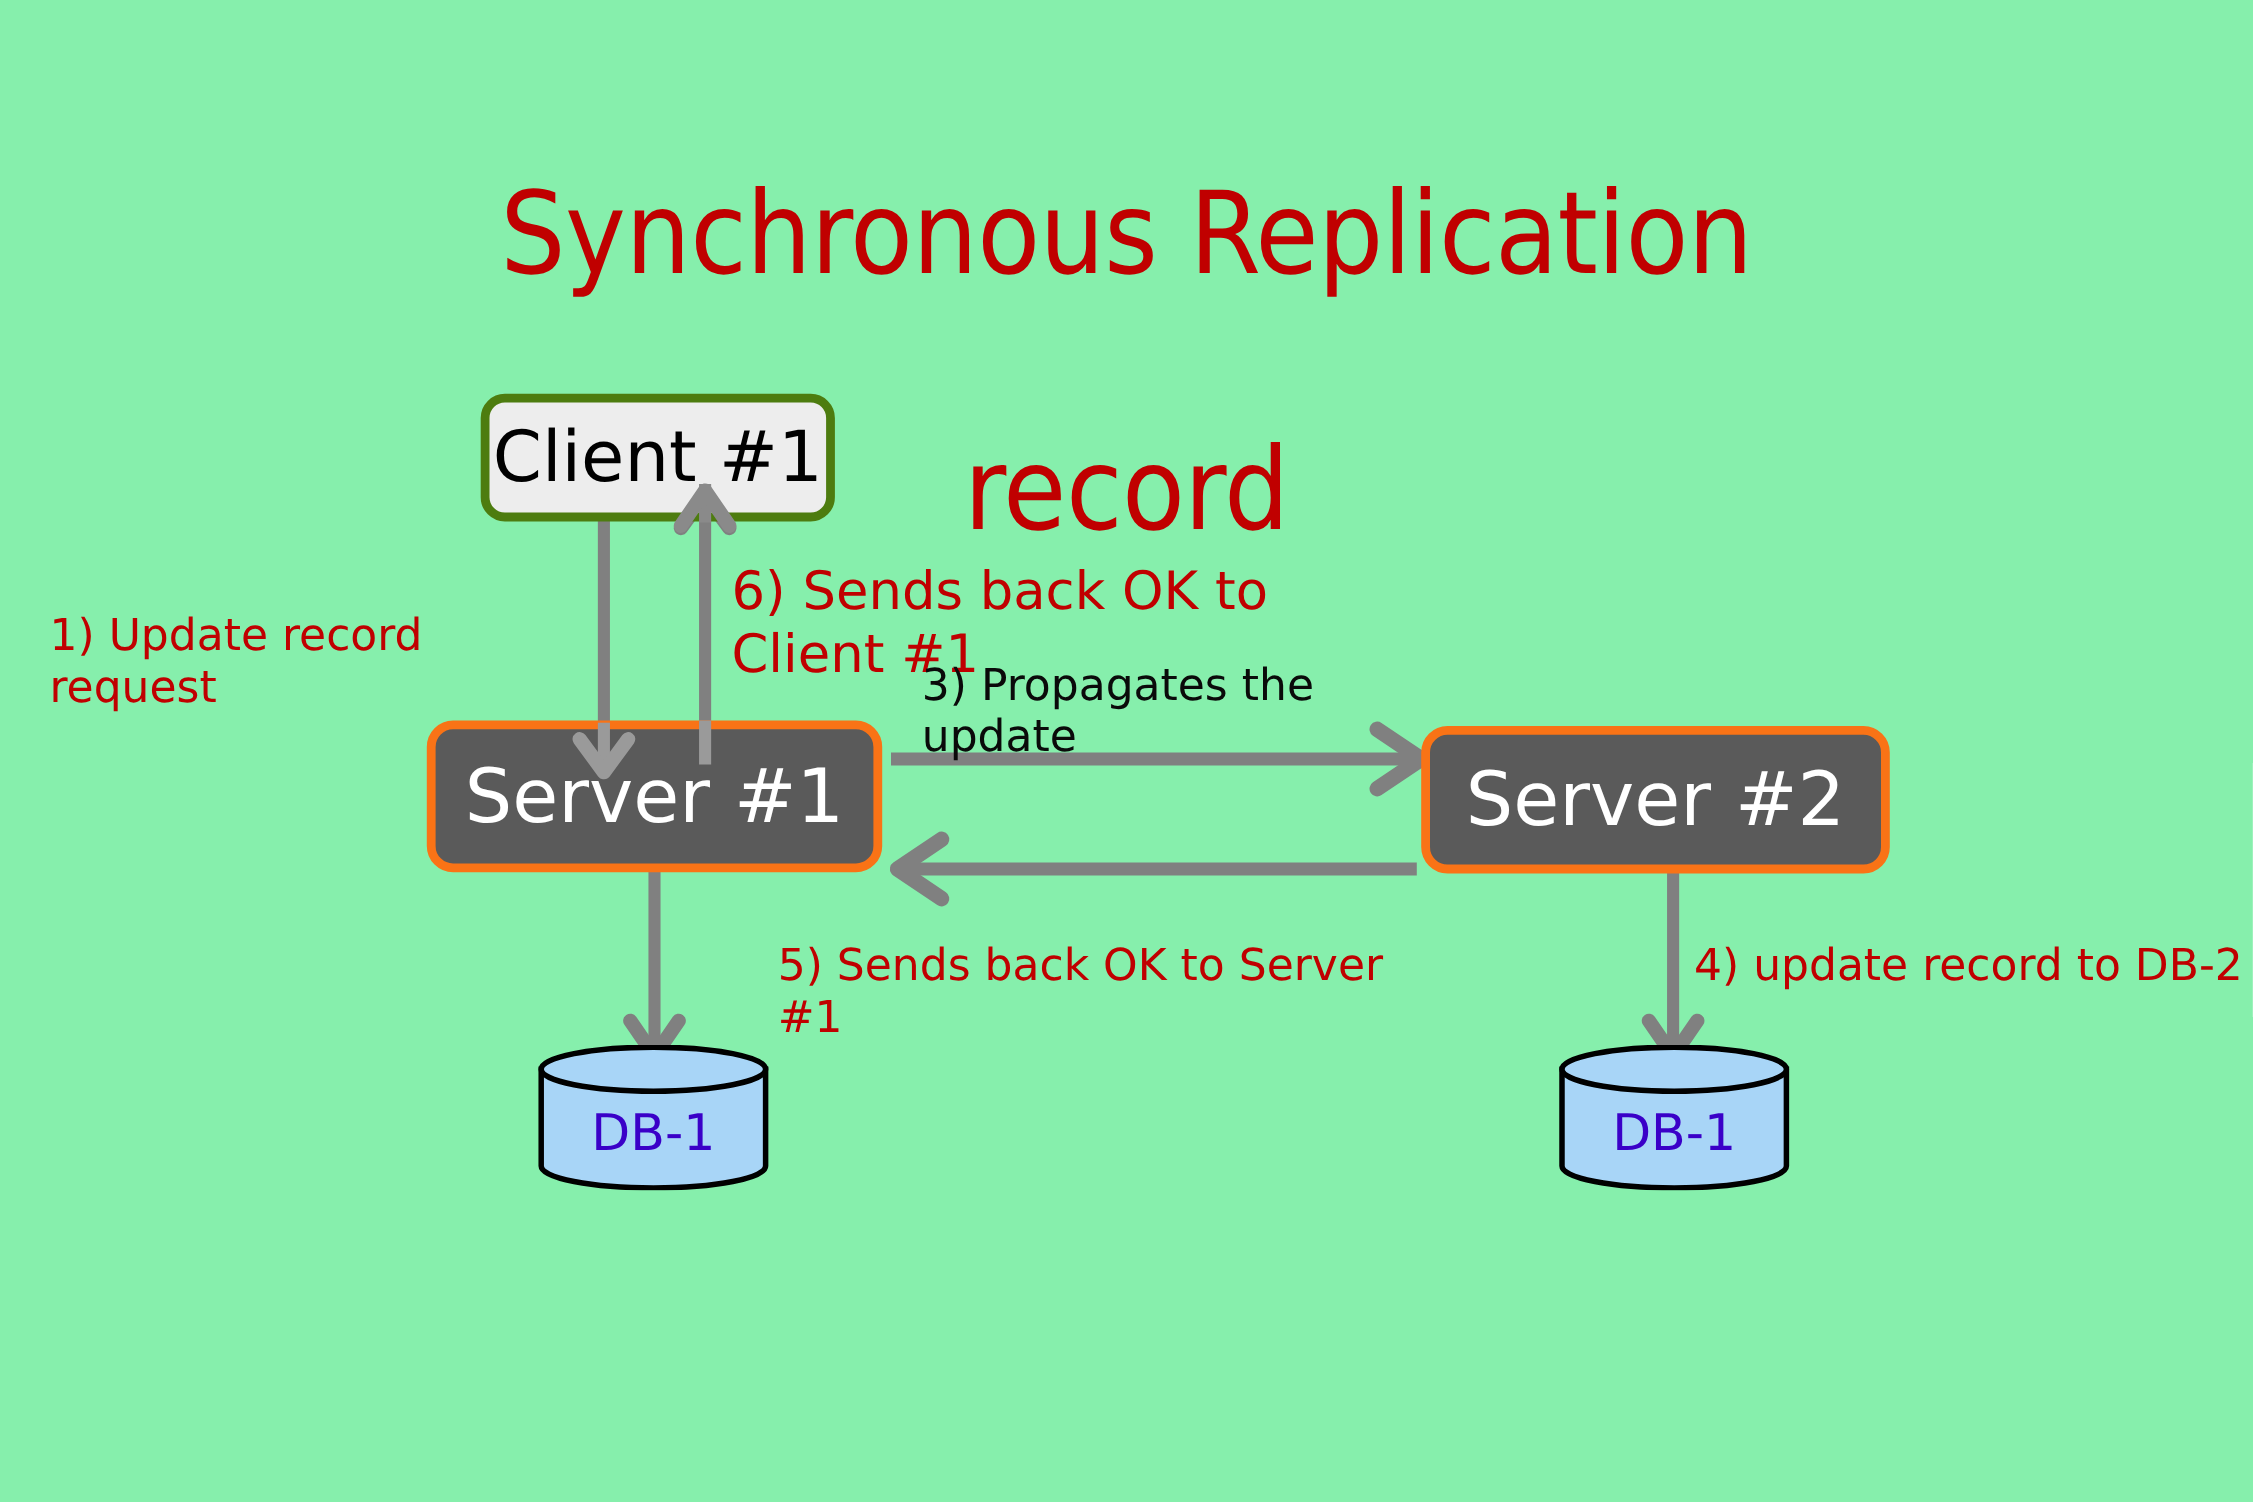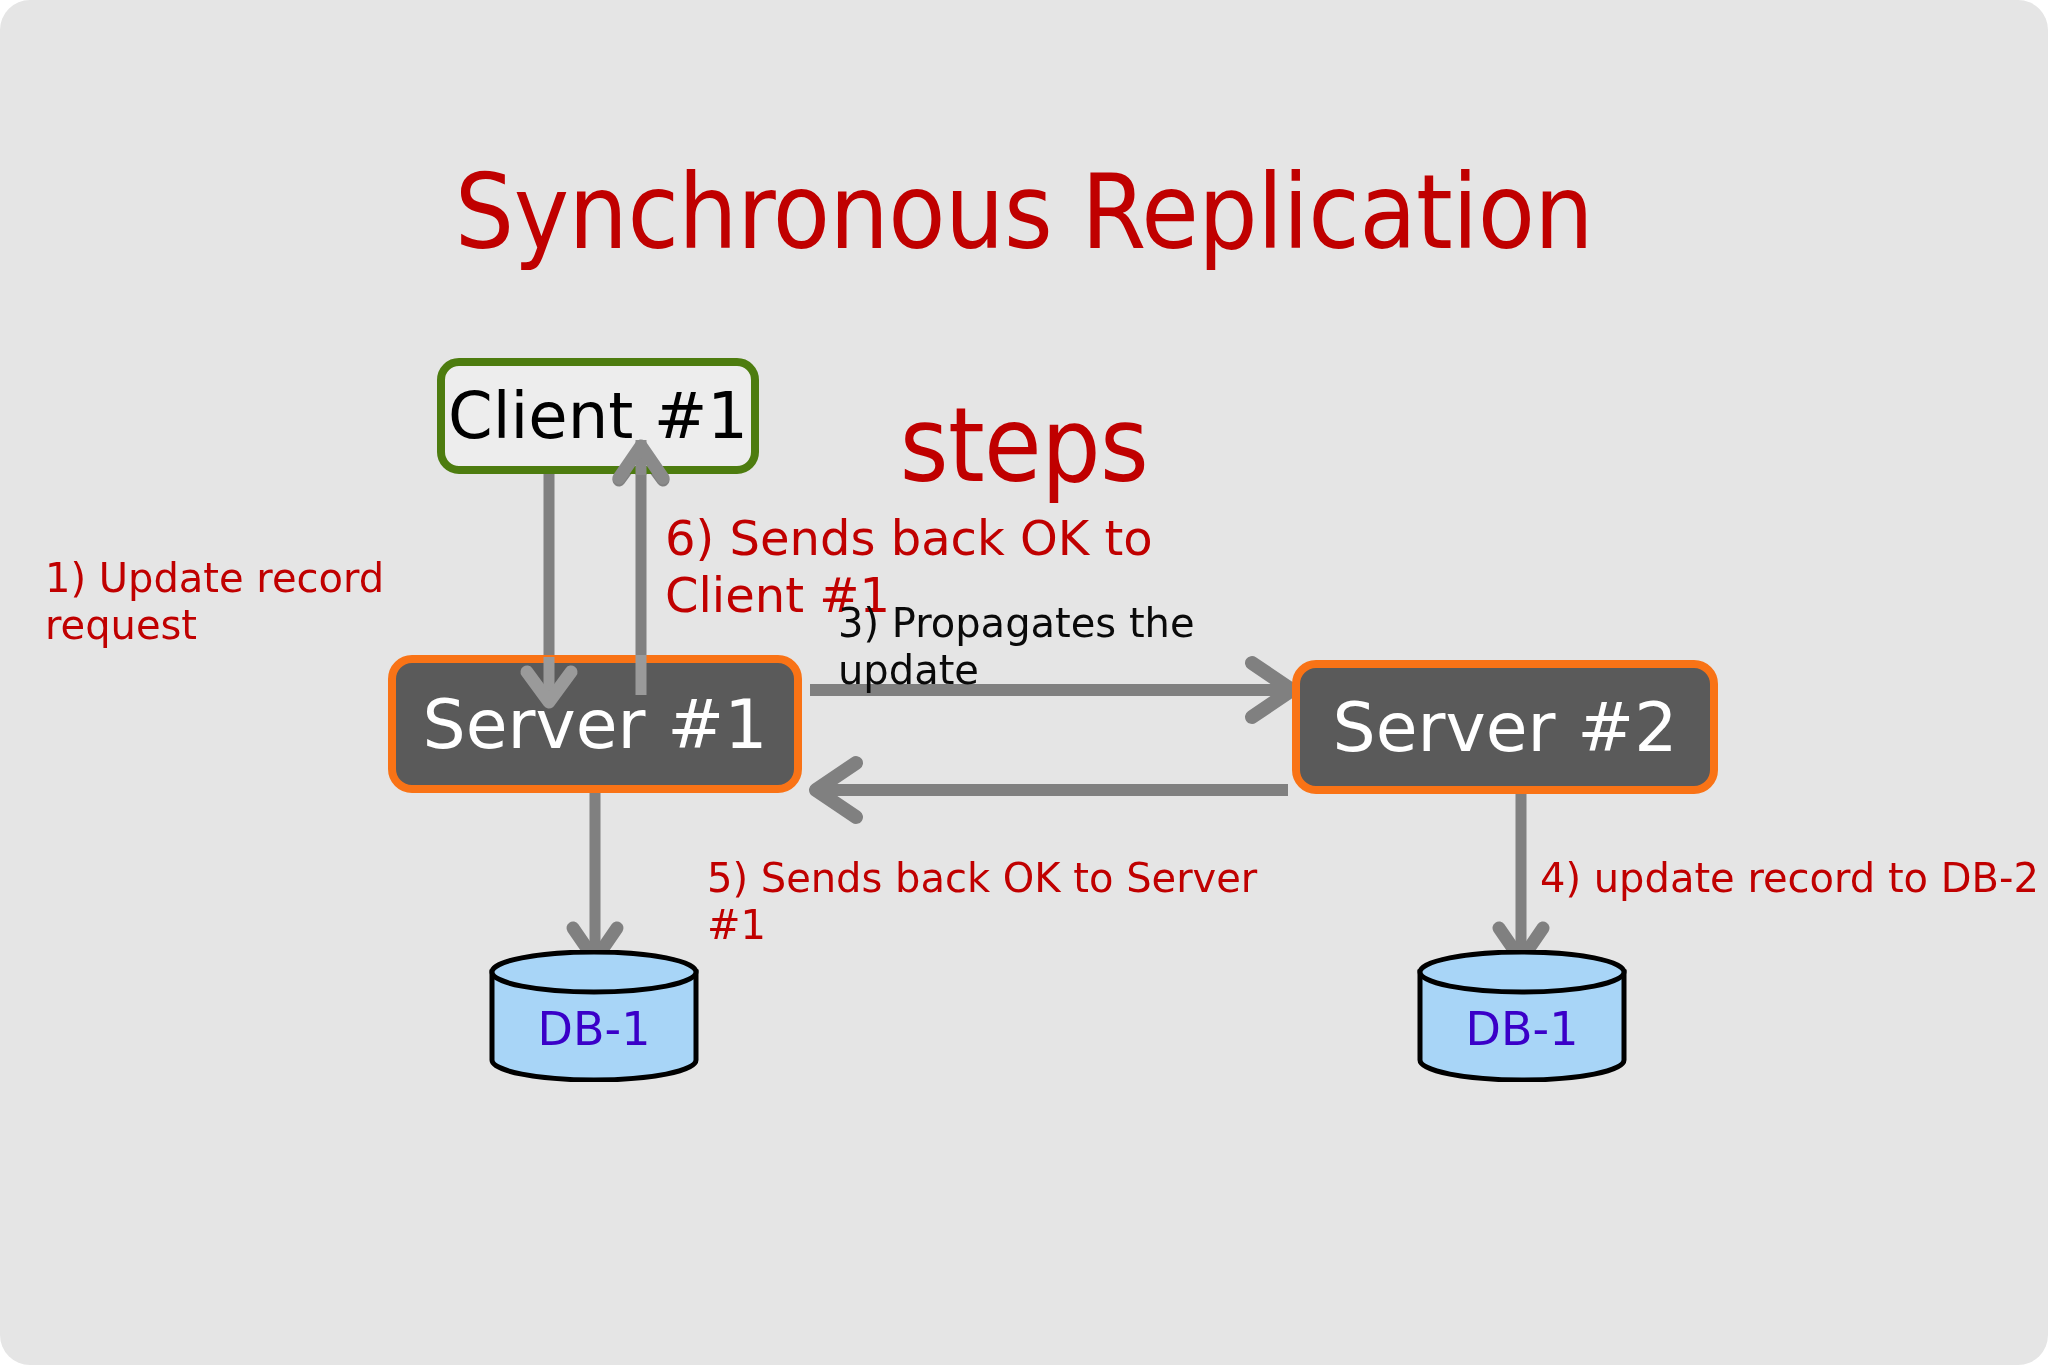--- a/index.html
+++ b/index.html
@@ -13,22 +13,21 @@
     position: relative;
     overflow: hidden;
     font-family: "DejaVu Sans", sans-serif;
   }
 
   #stage {
     position: absolute;
     left: 0; top: 0;
     width: 2048px;
     height: 1365px;
-    background: #e5e5e5;
-    border-radius: 30px;
+    background: #86efac;
   }
 
   
   .title-block {
     position: absolute;
     left: 0;
     top: 38px;
     width: 2048px;
     text-align: center;
     color: #C00000;
@@ -140,21 +139,21 @@
   .note-5 { left: 707px; top: 855px;  width: 620px; font-size: 40px; }
   .note-4 { left: 1540px;top: 855px;  width: 500px; font-size: 40px; }
 </style>
 </head>
 <body>
 
 <div id="stage">
 
   <div class="title-block">
     <span class="title-line1">Synchronous Replication</span>
-    <span class="title-line2">steps</span>
+    <span class="title-line2">record</span>
   </div>
 
   <svg class="arrow-layer" viewBox="0 0 2048 1365" width="2048" height="1365" xmlns="http://www.w3.org/2000/svg">
 
     <g>
       <line x1="549" y1="470" x2="549" y2="700" stroke="#808080" stroke-width="11"></line>
       <polyline points="527,672 549,702 571,672" fill="none" stroke="#808080" stroke-width="13" stroke-linecap="round" stroke-linejoin="round"></polyline>
     </g>
 
     <g>

